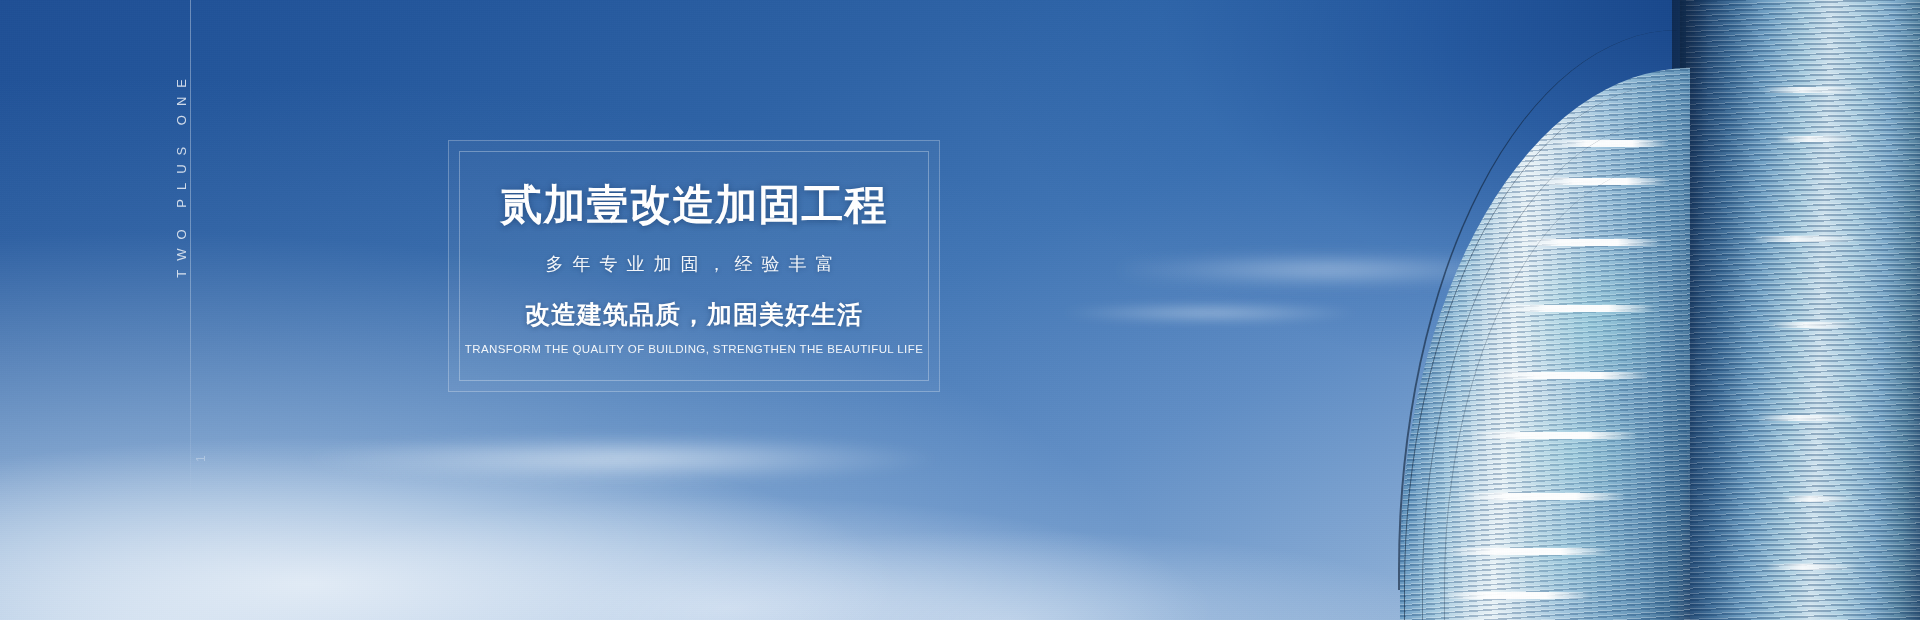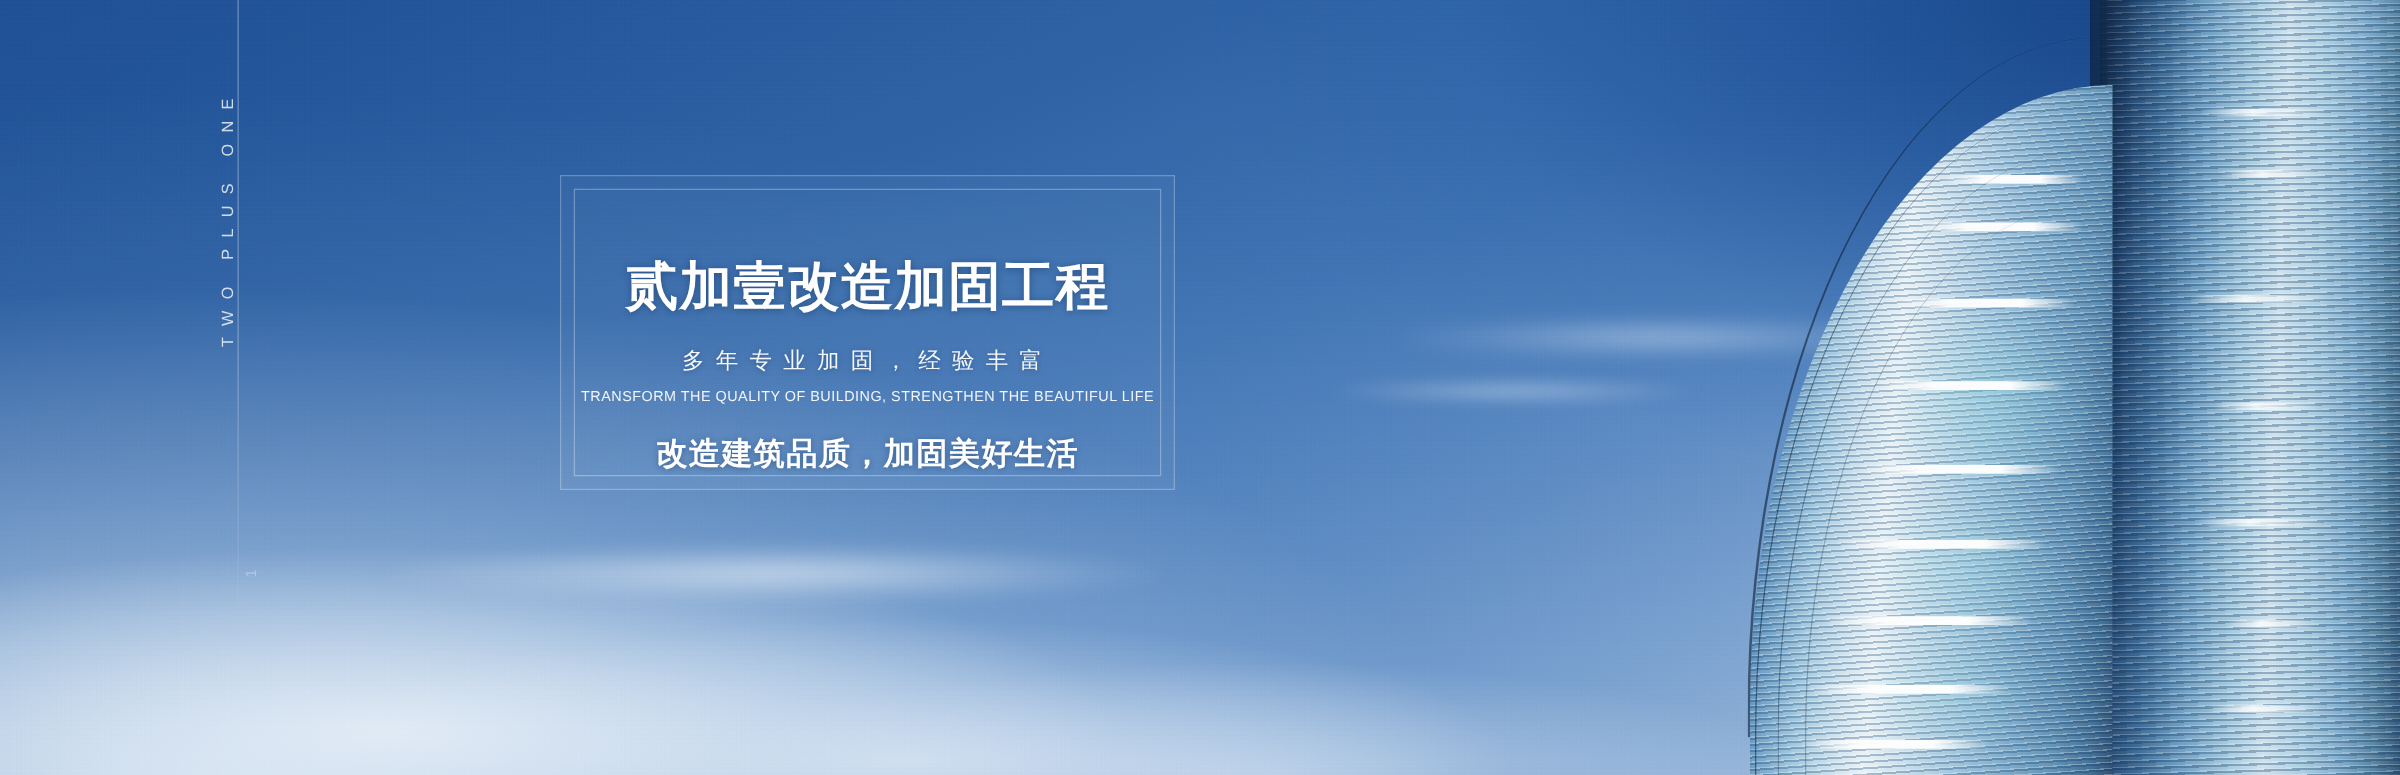--- a/index.html
+++ b/index.html
@@ -159,21 +159,21 @@
     border:1px solid rgba(255,255,255,0.26);
     background:rgba(255,255,255,0.035);
   }
   #hero-frame-inner {
     position:absolute; left:10px; top:10px; right:10px; bottom:10px;
     border:1px solid rgba(255,255,255,0.30);
   }
   #hero-text {
     position:absolute; left:448px; top:140px; width:492px; height:252px;
     display:flex; flex-direction:column; align-items:center; justify-content:flex-start;
-    padding-top:66px;
+    padding-top:42px;
     border-radius:24px;
   }
   #hero-title {
     font-size:42px; font-weight:700; color:#ffffff;
     letter-spacing:1px; line-height:1.08;
     text-shadow:0 1px 6px rgba(12,40,80,0.45);
     white-space:nowrap;
   }
   #hero-subtitle {
     margin-top:25px;
@@ -253,18 +253,18 @@
     <div id="brand-mark">1</div>
   </div>
 
   <div id="hero-frame">
     <div id="hero-frame-inner"></div>
   </div>
 
   <div id="hero-text">
     <div id="hero-title">贰加壹改造加固工程</div>
     <div id="hero-subtitle">多年专业加固，经验丰富</div>
+    <div id="hero-tagline">改造建筑品质，加固美好生活</div>
     <div id="hero-caption">TRANSFORM THE QUALITY OF BUILDING, STRENGTHEN THE BEAUTIFUL LIFE</div>
-    <div id="hero-tagline">改造建筑品质，加固美好生活</div>
   </div>
 
   <div id="grain"></div>
 </div>
 
 </body></html>

